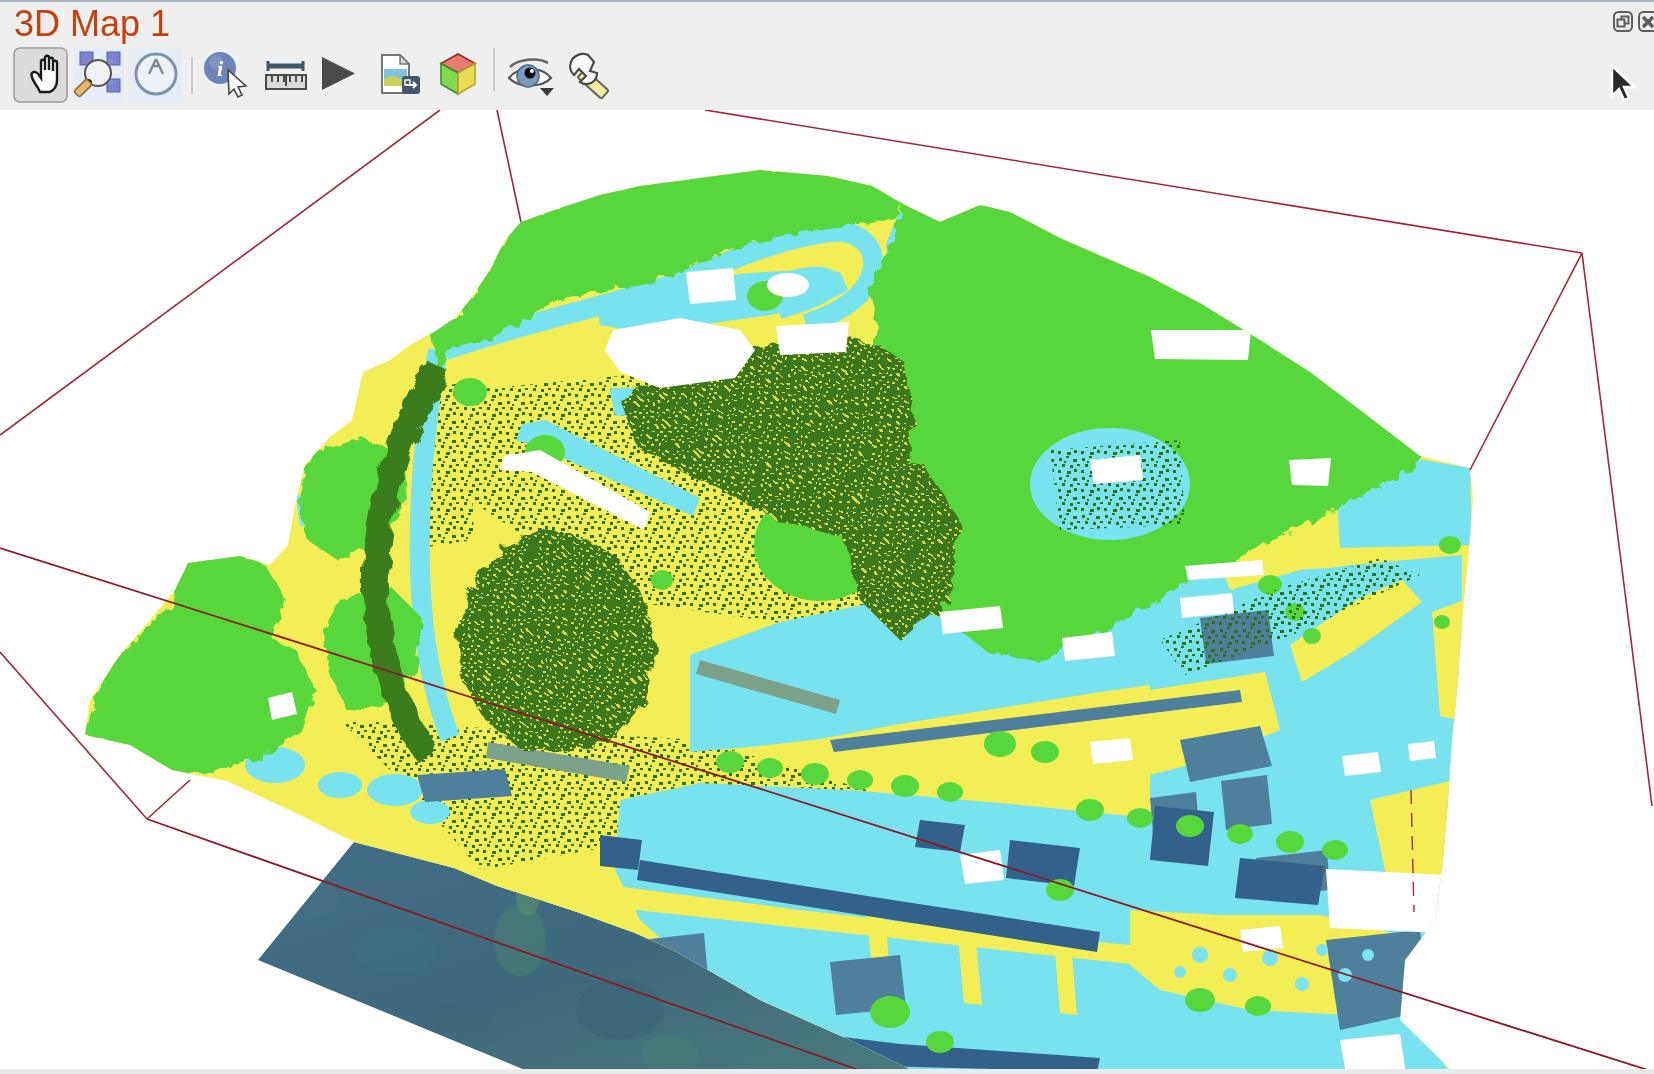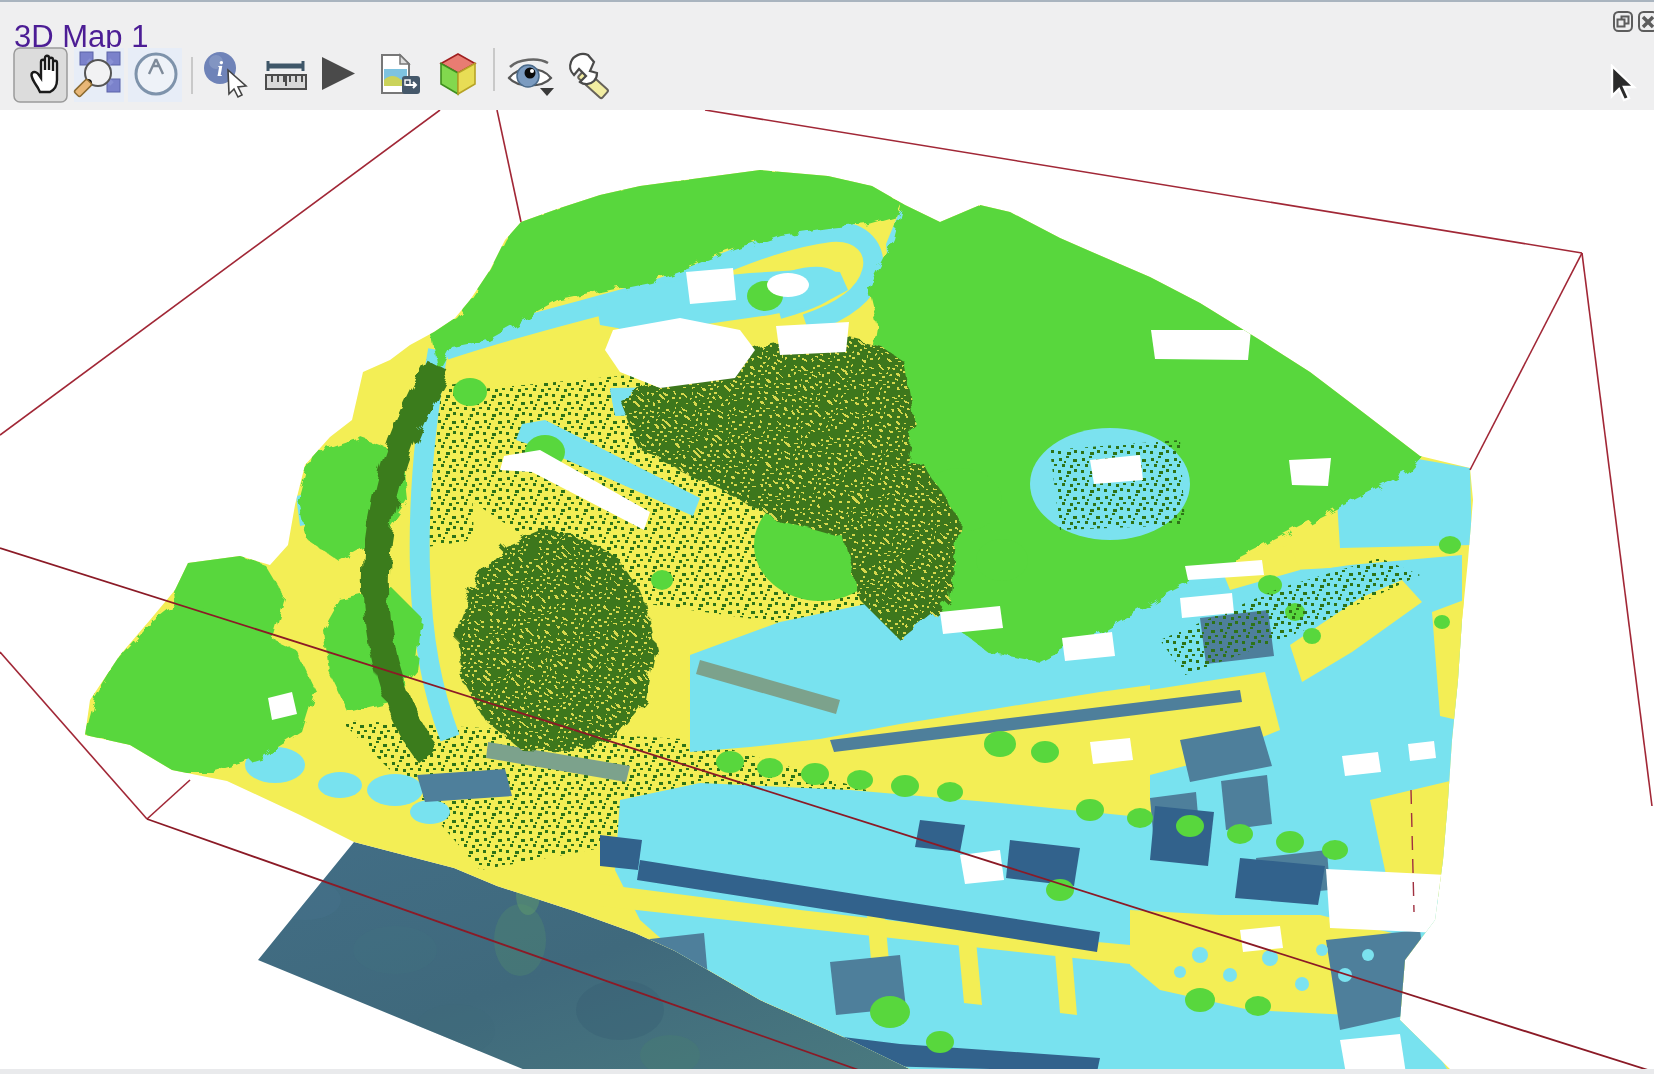--- a/index.html
+++ b/index.html
@@ -1,19 +1,19 @@
 <!DOCTYPE html>
 <html><head>
 <meta charset="utf-8">
 <style>
 html,body{margin:0;padding:0;width:1654px;height:1074px;overflow:hidden;background:#fff;font-family:"Liberation Sans",sans-serif;}
 #stage{position:relative;width:1654px;height:1074px;background:#fff;}
 #topstrip{position:absolute;left:0;top:0;width:1654px;height:2px;background:#a9b4bf;}
 #panel{position:absolute;left:0;top:2px;width:1654px;height:108px;background:#efeff0;}
-#title{position:absolute;left:14px;top:19px;font-size:31px;color:#4c1d95;}
+#title{position:absolute;left:14px;top:3px;font-size:36px;color:#c2410c;}
 #scene{position:absolute;left:0;top:110px;}
 #cursor{position:absolute;left:1604px;top:64px;}
 .wbtn{position:absolute;top:11px;}
 </style>
 </head>
 <body>
 <div id="stage">
   <div id="topstrip"></div>
   <div id="panel"></div>
   <div id="title">3D Map 1</div>

